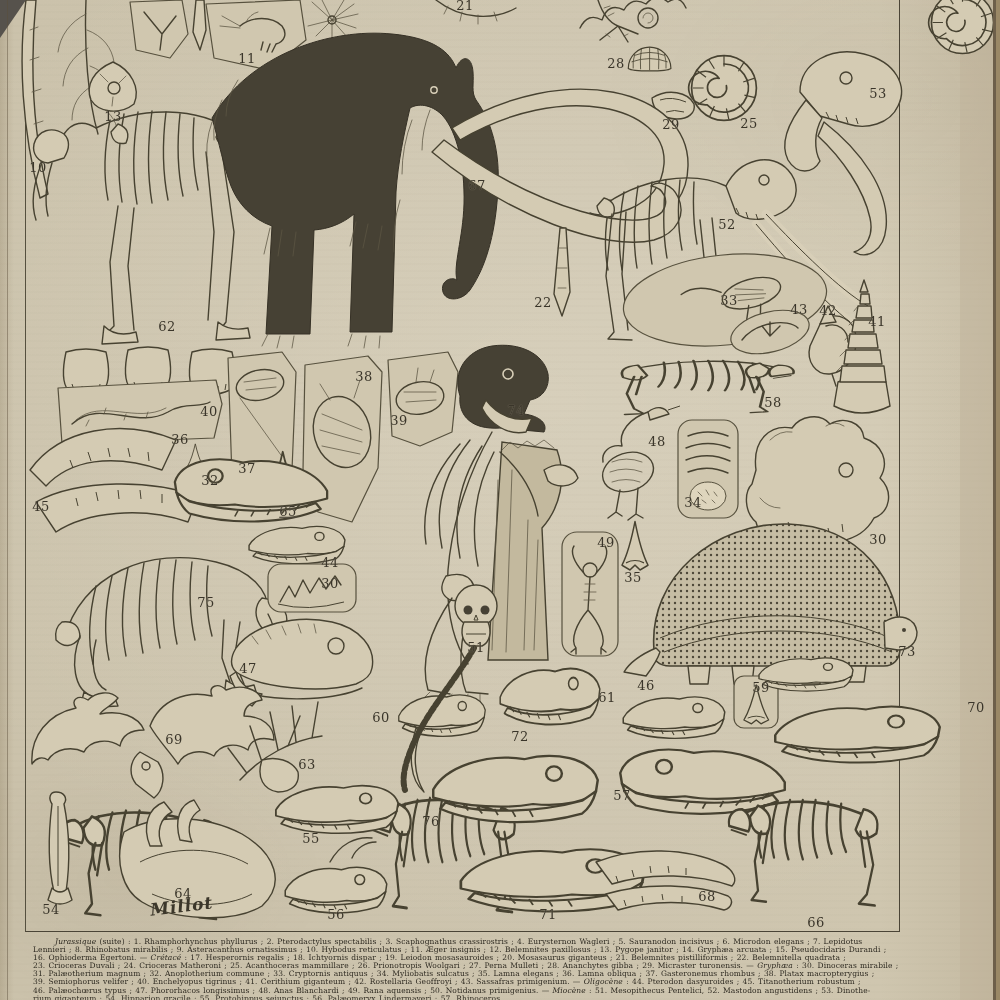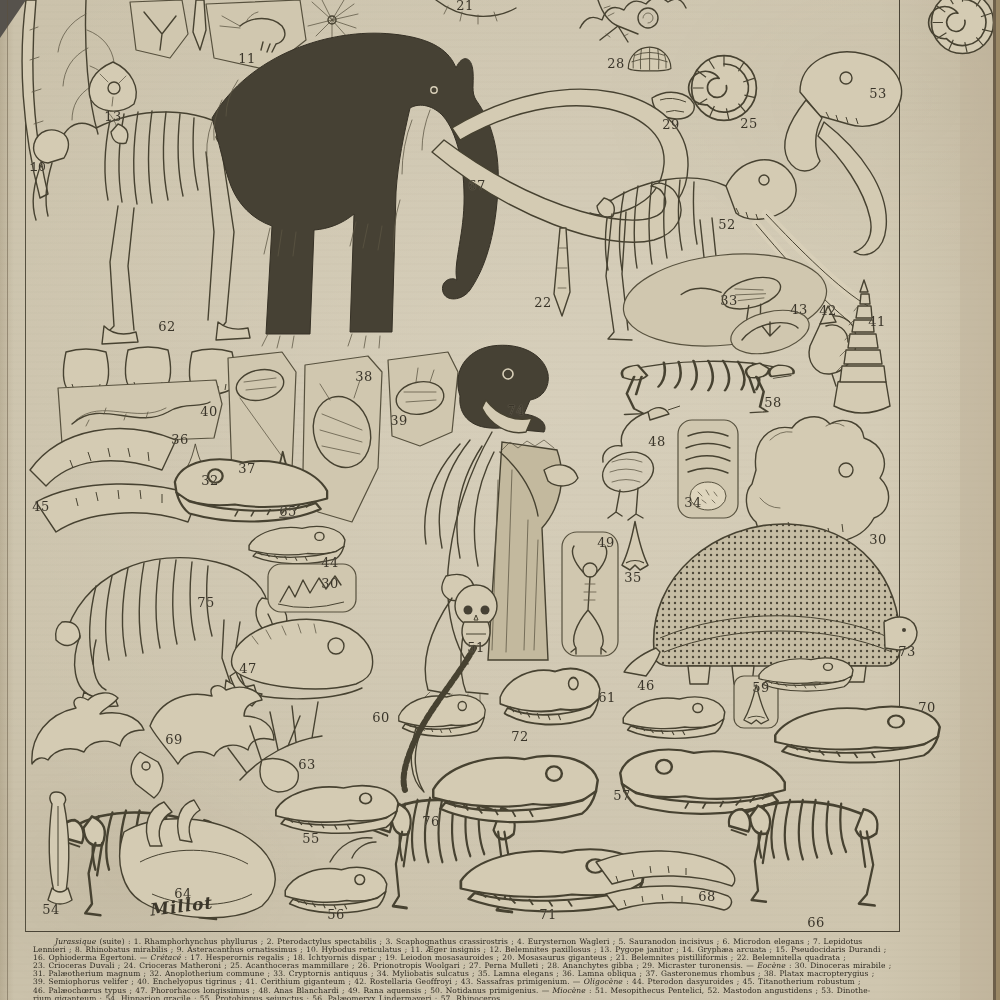--- a/index.html
+++ b/index.html
@@ -389,21 +389,21 @@
       <path class="b" d="M180,840 C174,820 180,804 194,800 L200,810 C190,816 186,828 192,842 Z"></path>
       <path class="t" d="M140,862 C170,846 216,846 248,864 M152,894 C184,908 226,908 252,894"></path>
     </g>
     <g>
       <use href="#skull" transform="translate(282,862) scale(1.08,1.1)"></use>
       <path class="o" d="M330,862 C340,844 356,836 372,838 M352,858 C356,848 366,842 376,842"></path>
     </g>
   </svg>
 
   <div id="labels">
-      <span class="num" style="left: 38px; top: 168px; font-family: Liberation Mono, monospace;">10</span>
+      <span class="num" style="left: 38px; top: 168px;">10</span>
       <span class="num" style="left: 113px; top: 117px;">13</span>
       <span class="num" style="left: 247px; top: 59px;">11</span>
       <span class="num" style="left: 465px; top: 6px;">21</span>
       <span class="num" style="left: 616px; top: 64px;">28</span>
       <span class="num" style="left: 671px; top: 125px;">29</span>
       <span class="num" style="left: 749px; top: 124px;">25</span>
       <span class="num" style="left: 878px; top: 94px; text-align: right;">53</span>
       <span class="num" style="left: 477px; top: 186px;">67</span>
       <span class="num" style="left: 727px; top: 225px;">52</span>
       <span class="num" style="left: 543px; top: 303px;">22</span>
@@ -430,42 +430,42 @@
       <span class="num" style="left: 206px; top: 603px;">75</span>
       <span class="num" style="left: 606px; top: 543px;">49</span>
       <span class="num" style="left: 633px; top: 578px;">35</span>
       <span class="num" style="left: 476px; top: 648px;">51</span>
       <span class="num" style="left: 248px; top: 669px;">47</span>
       <span class="num" style="left: 907px; top: 652px;">73</span>
       <span class="num" style="left: 381px; top: 718px;">60</span>
       <span class="num" style="left: 607px; top: 698px;">61</span>
       <span class="num" style="left: 646px; top: 686px;">46</span>
       <span class="num" style="left: 761px; top: 688px;">59</span>
-      <span class="num" style="left: 927px; top: 708px;">70</span>
+      <span class="num" style="left: 976px; top: 708px;">70</span>
       <span class="num" style="left: 174px; top: 740px;">69</span>
       <span class="num" style="left: 307px; top: 765px;">63</span>
       <span class="num" style="left: 520px; top: 737px;">72</span>
       <span class="num" style="left: 622px; top: 796px;">57</span>
       <span class="num" style="left: 311px; top: 839px;">55</span>
       <span class="num" style="left: 431px; top: 822px;">76</span>
       <span class="num" style="left: 183px; top: 894px;">64</span>
       <span class="num" style="left: 51px; top: 910px;">54</span>
       <span class="num" style="left: 336px; top: 915px;">56</span>
       <span class="num" style="left: 548px; top: 915px;">71</span>
       <span class="num" style="left: 707px; top: 897px;">68</span>
       <span class="num" style="left: 816px; top: 923px;">66</span>
     </div>
 
   <div class="signature">Millot</div>
 
   <div class="caption" id="caption">
       <div class="cap-line indent"><span class="it">Jurassique</span><span> (suite) : 1. Rhamphorhynchus phyllurus ; 2. Pterodactylus spectabilis ; 3. Scaphognathus crassirostris ; 4. Eurysternon Wagleri ; 5. Sauranodon incisivus ; 6. Microdon elegans ; 7. Lepidotus</span></div>
       <div class="cap-line"><span>Lennieri ; 8. Rhinobatus mirabilis ; 9. Asteracanthus ornatissimus ; 10. Hybodus reticulatus ; 11. Æger insignis ; 12. Belemnites paxillosus ; 13. Pygope janitor ; 14. Gryphæa arcuata ; 15. Pseudocidaris Durandi ;</span></div>
       <div class="cap-line"><span>16. Ophioderma Egertoni. — </span><span class="it">Crétacé</span><span> : 17. Hesperornis regalis ; 18. Ichtyornis dispar ; 19. Leiodon mosasauroides ; 20. Mosasaurus giganteus ; 21. Belemnites pistilliformis ; 22. Belemnitella quadrata ;</span></div>
-      <div class="cap-line"><span>23. Crioceras Duvali ; 24. Crioceras Matheroni ; 25. Acanthoceras mammillare ; 26. Prionotropis Woolgari ; 27. Perna Mulleti ; 28. Ananchytes gibba ; 29. Micraster turonensis. — </span><span class="it">Eocène</span><span> : 30. Dinoceras mirabile ;</span></div>
+      <div class="cap-line"><span>23. Crioceras Duvali ; 24. Crioceras Matheroni ; 25. Acanthoceras mammillare ; 26. Prionotropis Woolgari ; 27. Perna Mulleti ; 28. Ananchytes gibba ; 29. Micraster turonensis. — </span><span class="it">Gryphæa</span><span> : 30. Dinoceras mirabile ;</span></div>
       <div class="cap-line"><span>31. Palæotherium magnum ; 32. Anoplotherium commune ; 33. Cryptornis antiquus ; 34. Myliobatis sulcatus ; 35. Lamna elegans ; 36. Lamna obliqua ; 37. Gasteronemus rhombus ; 38. Platax macropterygius ;</span></div>
       <div class="cap-line"><span>39. Semiophorus velifer ; 40. Enchelyopus tigrinus ; 41. Cerithium giganteum ; 42. Rostellaria Geoffroyi ; 43. Sassafras primigenium. — </span><span class="it">Oligocène</span><span> : 44. Pterodon dasyuroides ; 45. Titanotherium robustum ;</span></div>
       <div class="cap-line"><span>46. Palæochœrus typus ; 47. Phororhacos longissimus ; 48. Anas Blanchardi ; 49. Rana aquensis ; 50. Notidanus primigenius. — </span><span class="it">Miocène</span><span> : 51. Mesopithecus Pentelici, 52. Mastodon angustidens ; 53. Dinothe-</span></div>
       <div class="cap-line"><span>rium giganteum ; 54. Hipparion gracile ; 55. Protohippus sejunctus ; 56. Palæomeryx Lindermayeri ; 57. Rhinoceros</span></div>
     </div>
 
   <div class="corner-tl"></div>
   <div class="crease-left"></div>
   <div class="page-edge2"></div>
   <div class="page-edge"></div>

